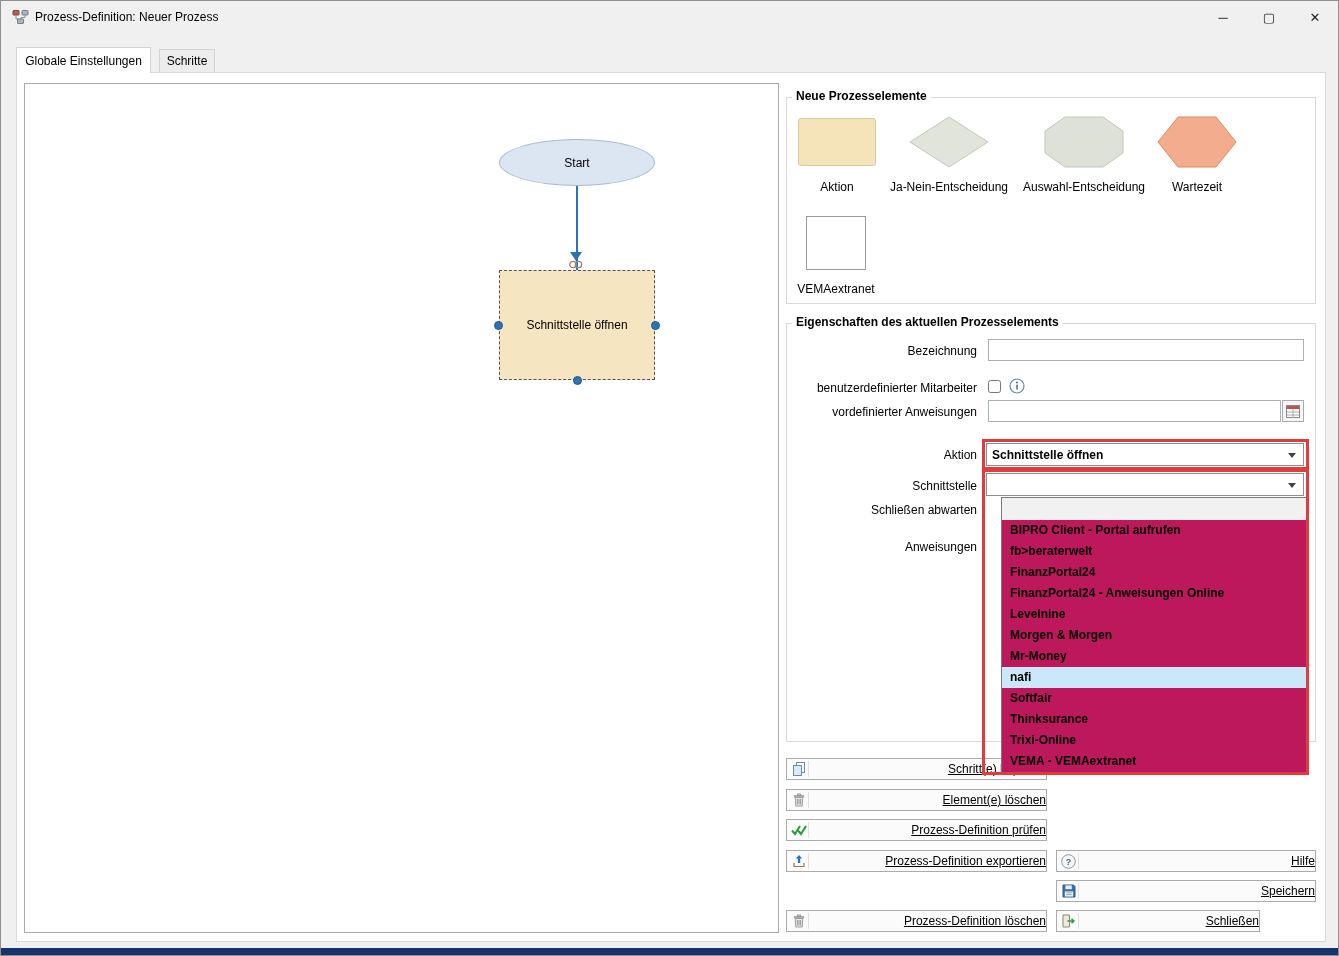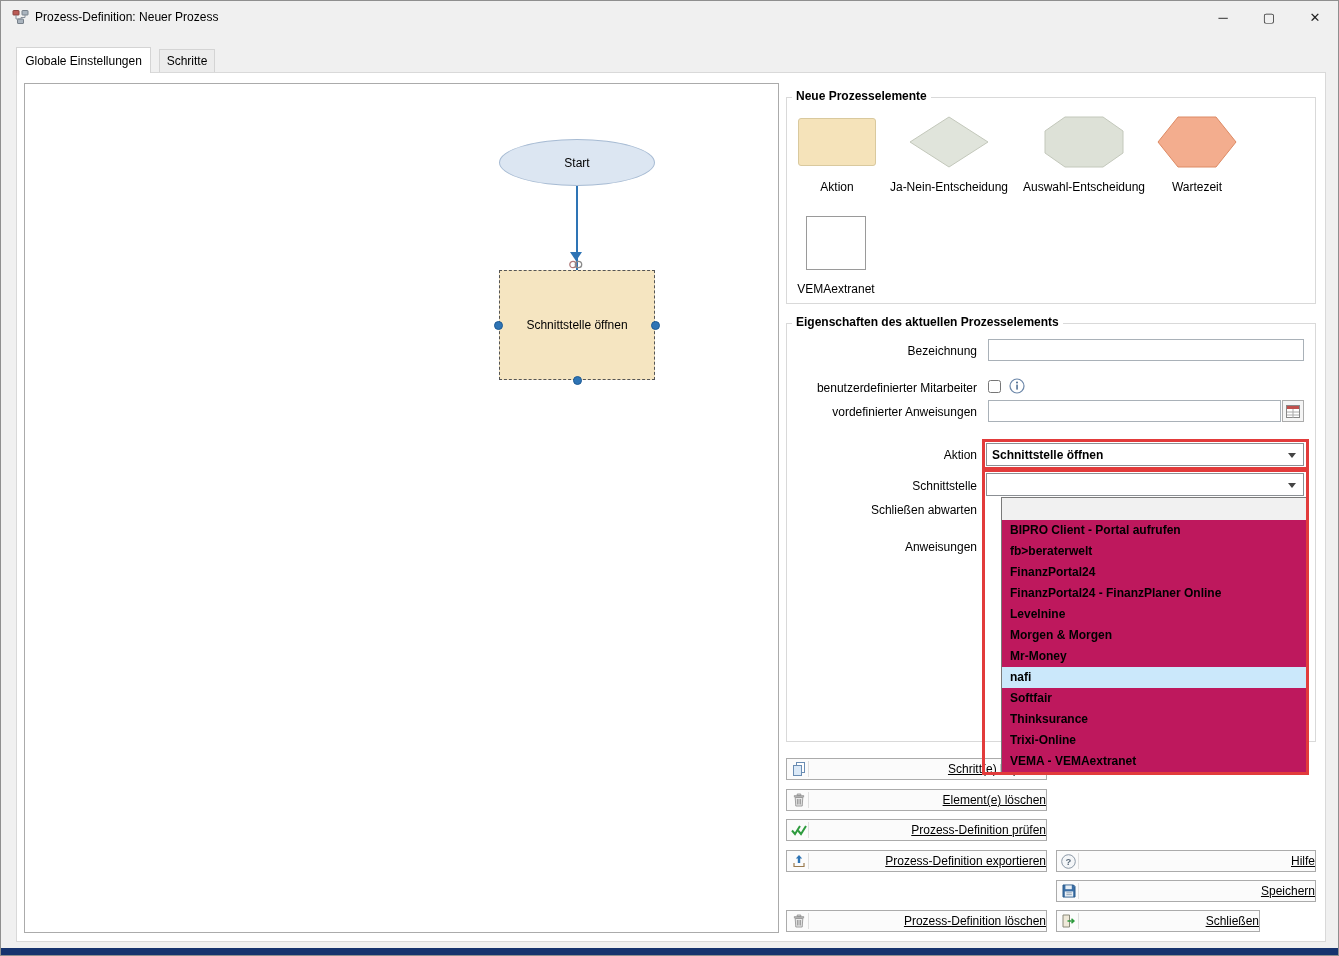--- a/index.html
+++ b/index.html
@@ -188,21 +188,21 @@
 
   <div class="combo" style="left:985px; top:472px; width:318px; z-index:5;">
     <span class="chev"></span>
   </div>
 
   <div class="ddlist">
     <div class="ddopt empty"></div>
     <div class="ddopt">BIPRO Client - Portal aufrufen</div>
     <div class="ddopt">fb&gt;beraterwelt</div>
     <div class="ddopt">FinanzPortal24</div>
-    <div class="ddopt">FinanzPortal24 - FinanzPlaner Online</div>
+    <div class="ddopt">FinanzPortal24 - Anweisungen Online</div>
     <div class="ddopt">Levelnine</div>
     <div class="ddopt">Morgen &amp; Morgen</div>
     <div class="ddopt">Mr-Money</div>
     <div class="ddopt selected">nafi</div>
     <div class="ddopt">Softfair</div>
     <div class="ddopt">Thinksurance</div>
     <div class="ddopt">Trixi-Online</div>
     <div class="ddopt">VEMA - VEMAextranet</div>
   </div>
 

